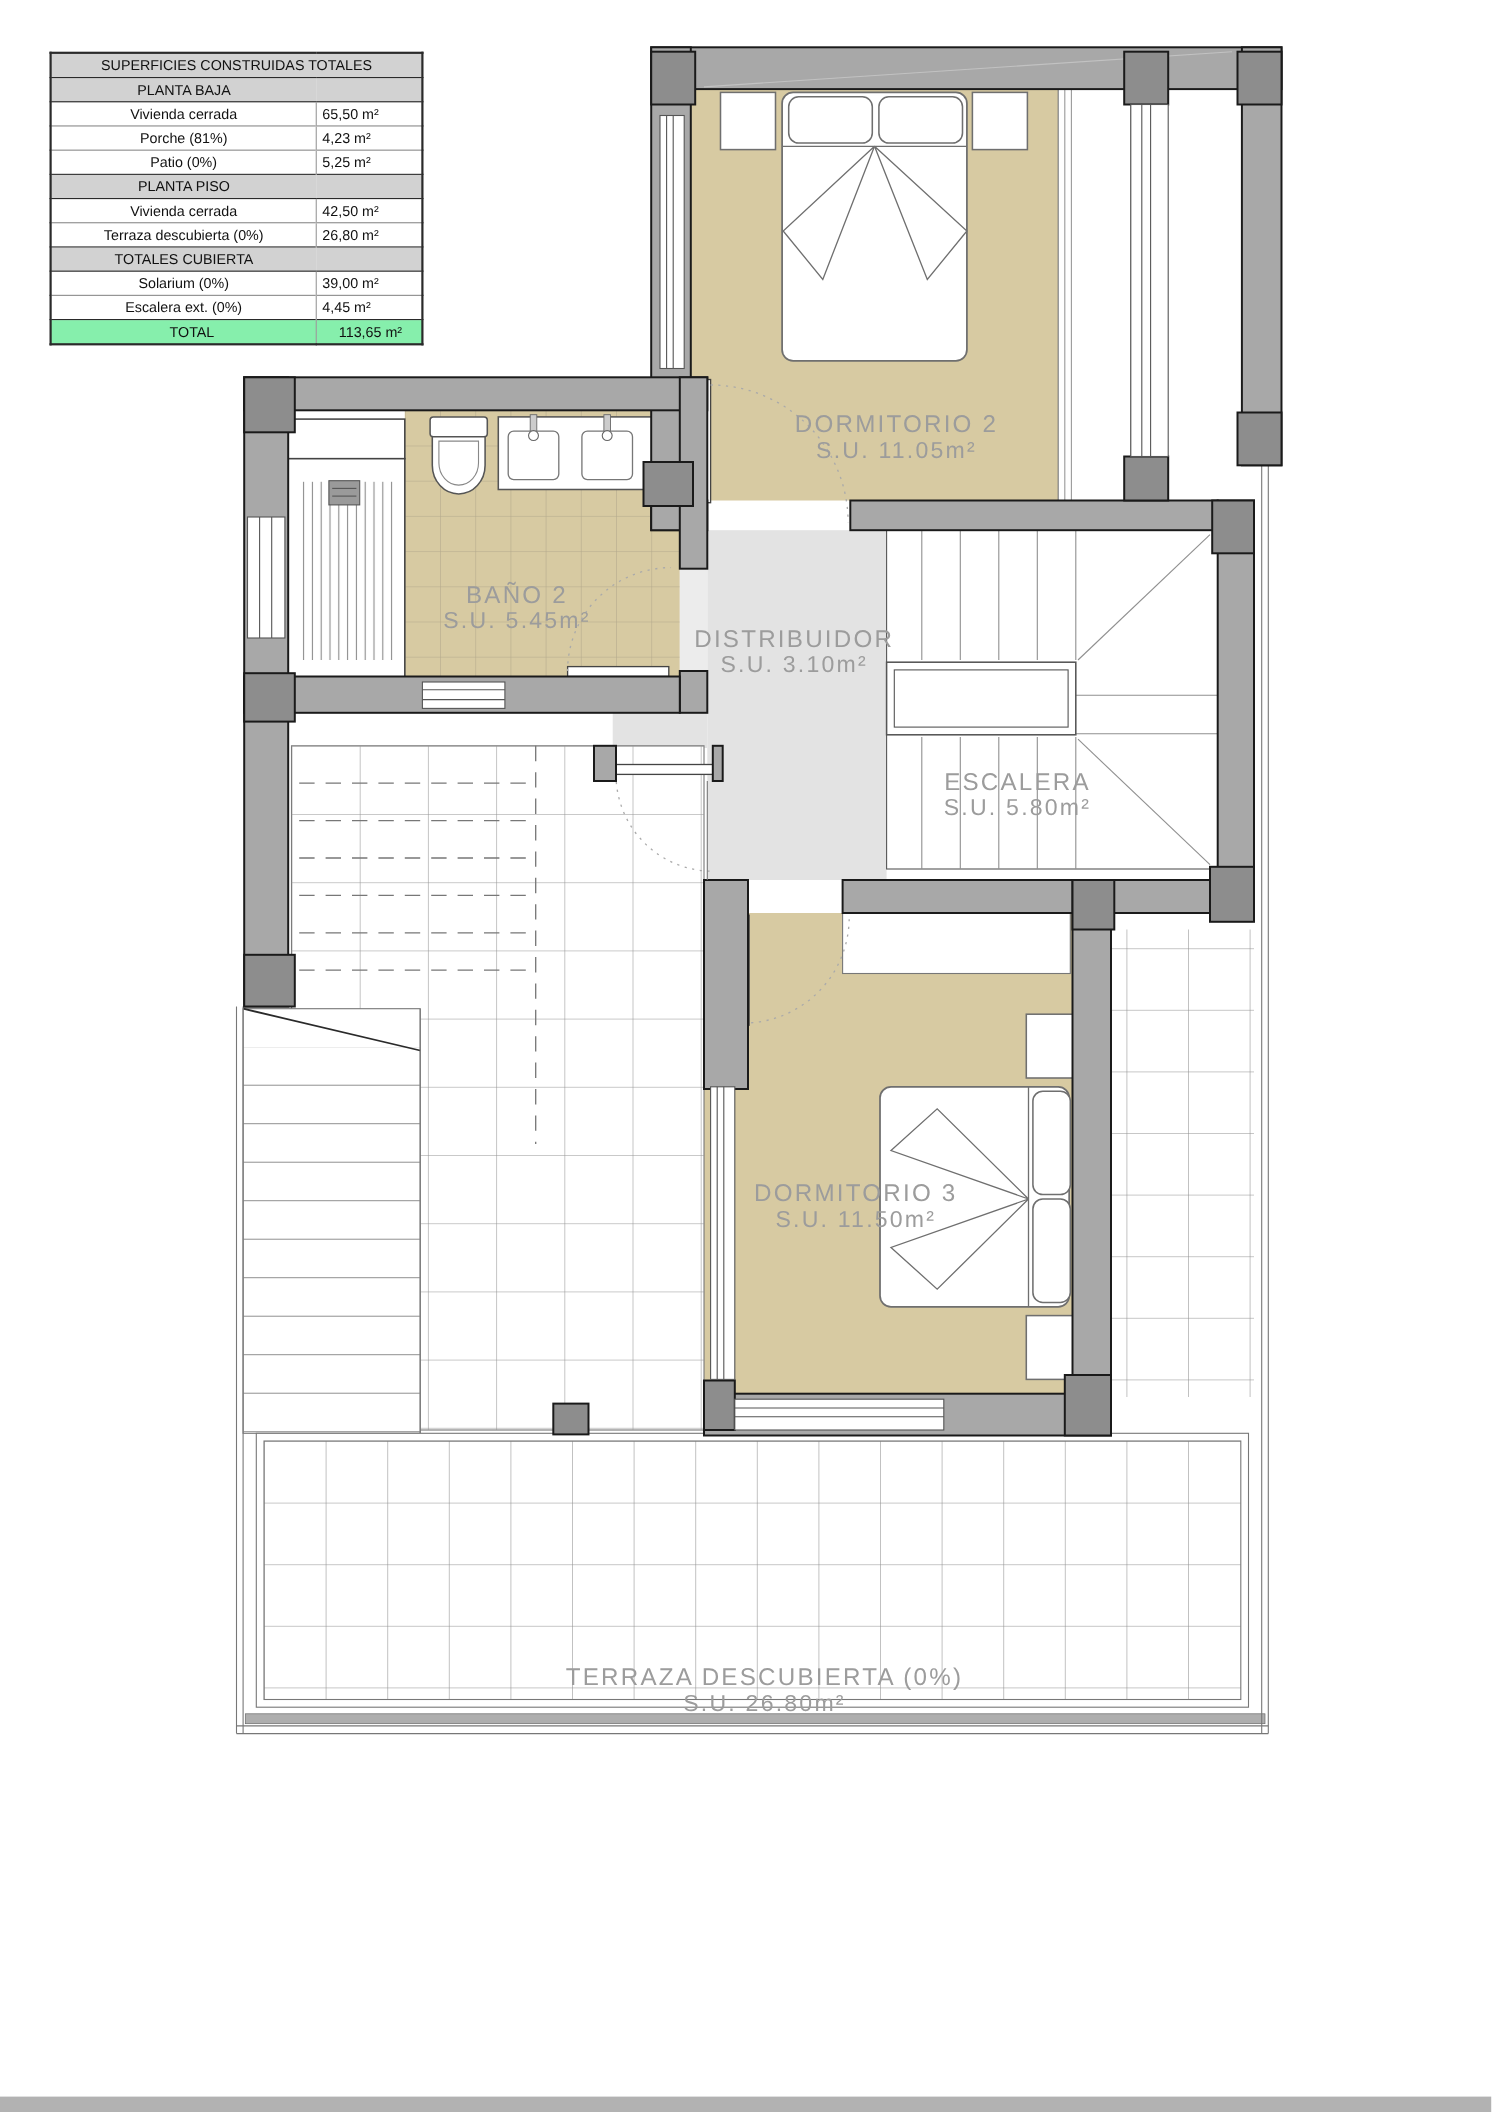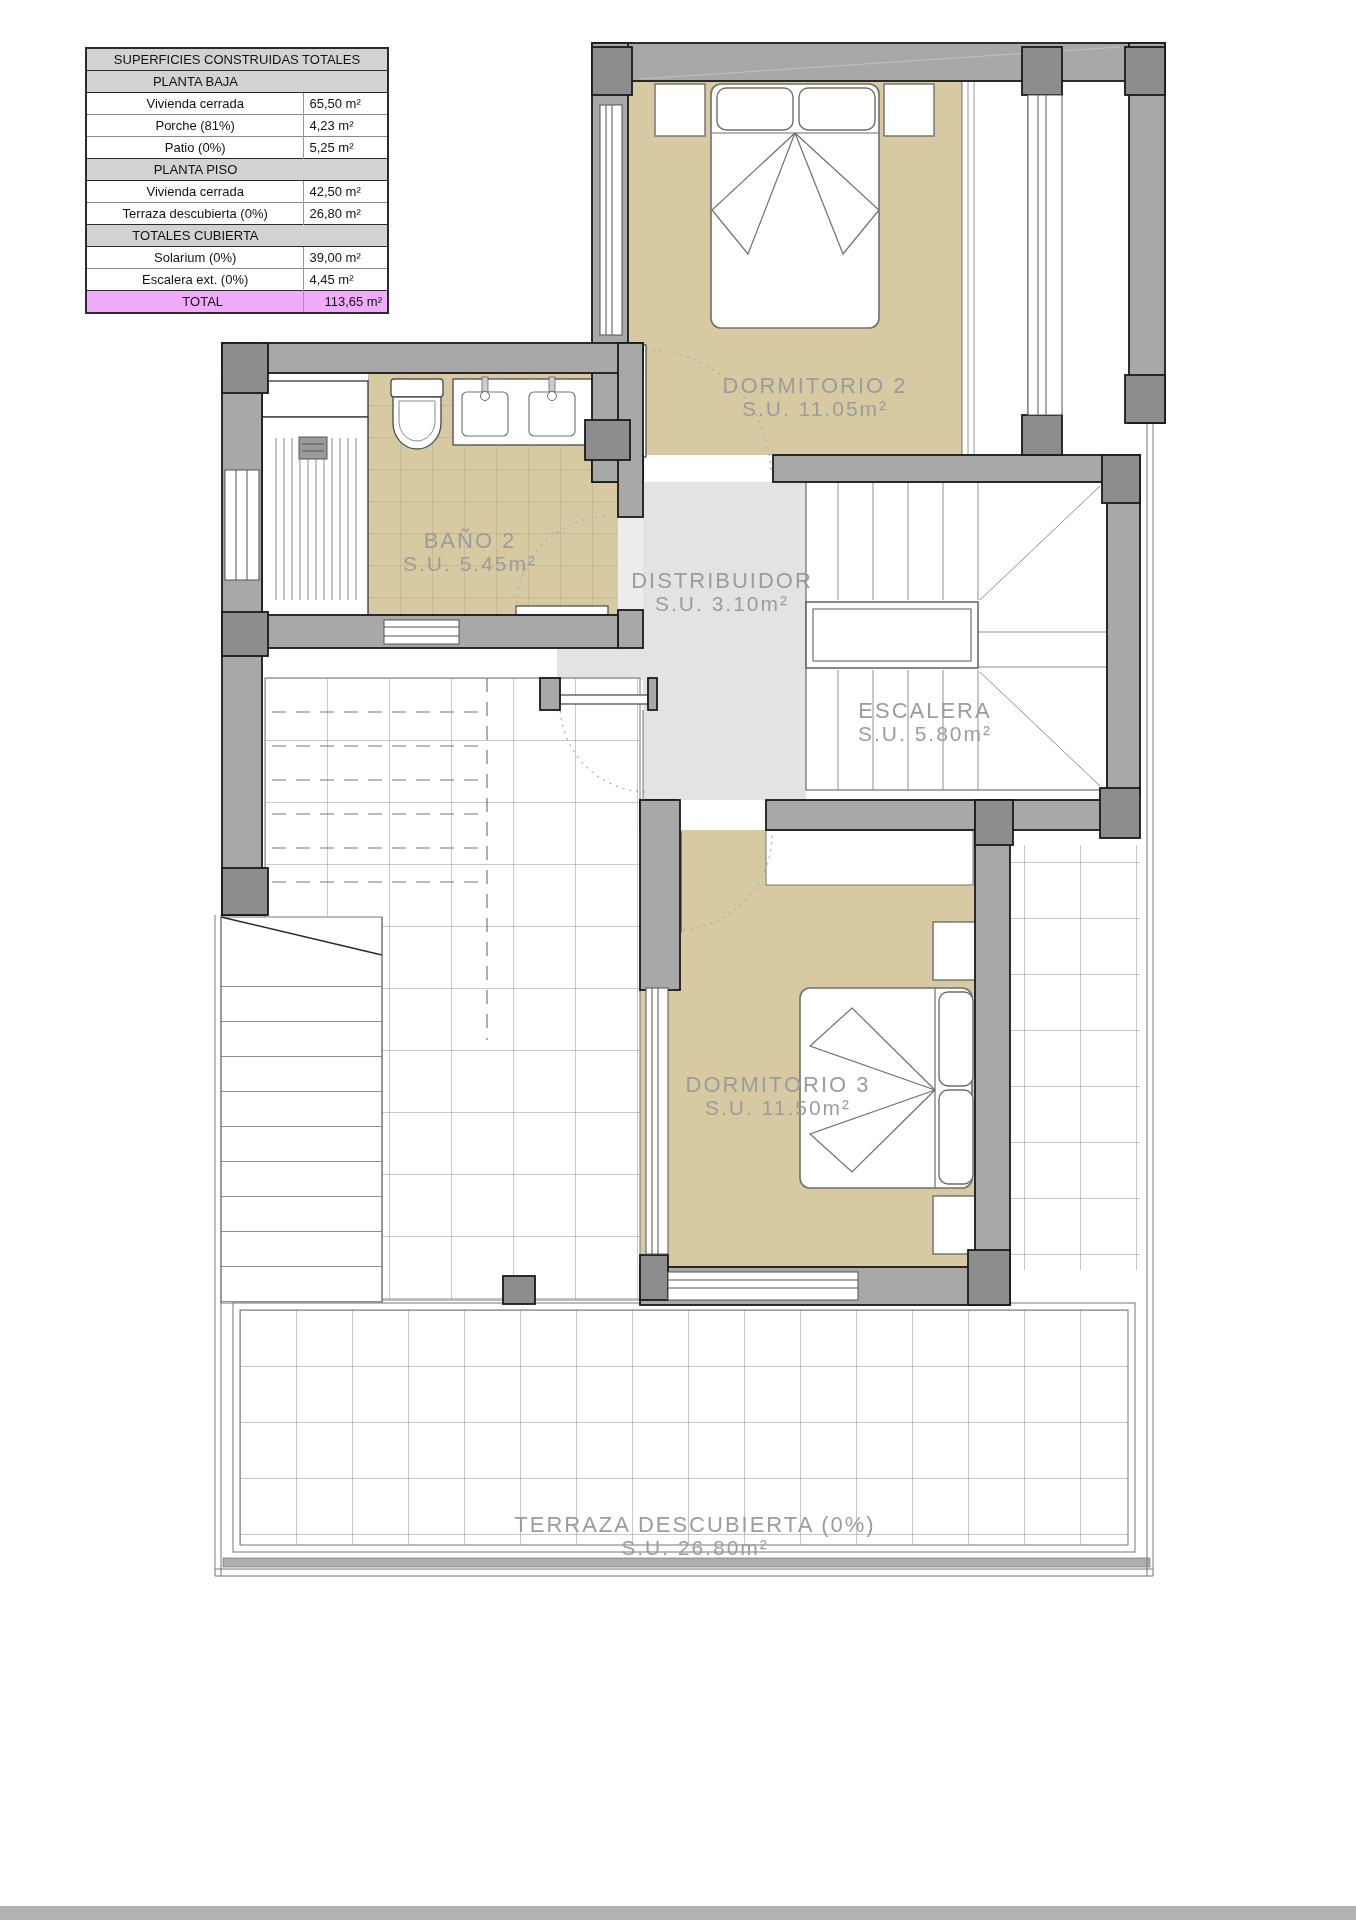--- a/index.html
+++ b/index.html
@@ -1,30 +1,30 @@
 <!DOCTYPE html>
 <html><head>
 <meta charset="utf-8">
 <style>
   html,body{margin:0;padding:0;background:#ffffff;}
   .page{position:relative;width:1356px;height:1920px;background:#ffffff;
         font-family:"Liberation Sans",sans-serif;overflow:hidden;}
   
-  .surf-table{position:absolute;left:45px;top:47px;width:304px;
+  .surf-table{position:absolute;left:45px;top:47px;width:340px;
               border-collapse:collapse;border:2px solid #2a2a2a;
-              font-size:13px;color:#111;margin-left:40px;}
+              font-size:13px;color:#111;}
   .surf-table td{height:21px;padding:0 5px;border-top:1px solid #8a8a8a;
                  line-height:21px;white-space:nowrap;}
   .surf-table td.lbl{width:215px;border-right:1px solid #9a9a9a;text-align:center;}
   .surf-table td.val{text-align:left;}
   .surf-table tr.head td{background:#d2d2d2;text-align:center;border-right:none;
                          border-top:none;border-bottom:1.5px solid #2a2a2a;}
   .surf-table tr.section td{background:#d2d2d2;border-right:none;
                             border-top:1.5px solid #2a2a2a;border-bottom:1.5px solid #2a2a2a;}
-  .surf-table tr.total td{background:#f0abfc;border-top:1.5px solid #2a2a2a;padding-left:20px;}
+  .surf-table tr.total td{background:#86efac;border-top:1.5px solid #2a2a2a;padding-left:20px;}
   
   .plan-svg{position:absolute;left:0;top:0;}
   .room-label{fill:#9c9c9c;font-size:22px;letter-spacing:2px;}
   .room-label2{fill:#9c9c9c;font-size:21px;letter-spacing:2px;}
 </style>
 </head>
 <body>
 
 <div class="page">
 

